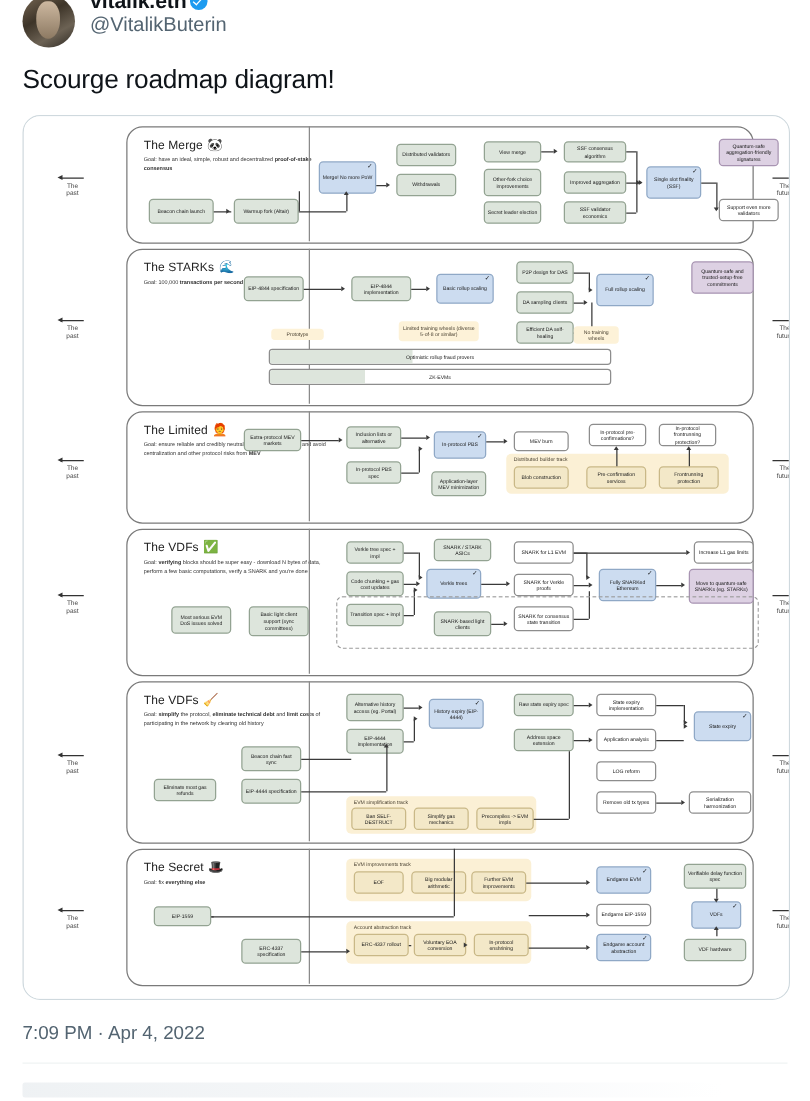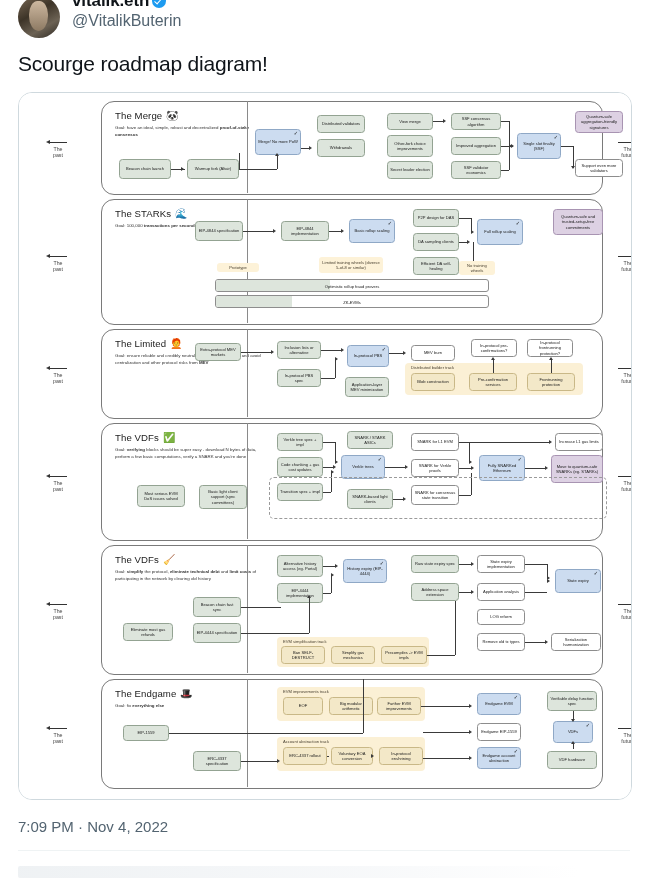--- a/index.html
+++ b/index.html
@@ -157,21 +157,21 @@
       <div class="band-goal" style="left:96px;top:476px;">Goal: <b>simplify</b> the protocol, <b>eliminate technical debt</b> and <b>limit costs</b> of participating in the network by clearing old history</div>
       <div class="nowline" style="left:228px;top:452px;height:128px;"></div>
       <div class="tl" style="left:22px;top:508px;"><span class="ar">
           <span class="shaft"></span>
           <span class="headL"></span>
         </span><span>The<br>past</span></div>
       <div class="tl" style="left:592px;top:508px;"><span class="ar">
           <span class="shaft"></span>
         </span><span>The<br>future</span></div>
       <div class="band" style="left:82px;top:586px;width:500px;height:108px;"></div>
-      <div class="band-title" style="left:96px;top:595px;"><span>The Endgame</span><span class="band-emoji">🎩</span></div>
+      <div class="band-title" style="left:96px;top:595px;"><span>The Secret</span><span class="band-emoji">🎩</span></div>
       <div class="band-goal" style="left:96px;top:610px;">Goal: fix <b>everything else</b></div>
       <div class="nowline" style="left:228px;top:586px;height:108px;"></div>
       <div class="tl" style="left:22px;top:632px;"><span class="ar">
           <span class="shaft"></span>
           <span class="headL"></span>
         </span><span>The<br>past</span></div>
       <div class="tl" style="left:592px;top:632px;"><span class="ar">
           <span class="shaft"></span>
         </span><span>The<br>future</span></div>
       <div class="node n-green" style="left:100px;top:66px;width:52px;height:20px;">
@@ -554,15 +554,15 @@
       <div class="node n-green" style="left:528px;top:658px;width:50px;height:18px;">
         <span>VDF hardware</span>
       </div>
       <div class="wire wv" style="left:554px;top:618px;height:8px;"></div>
       <div class="arrowD" style="left:552px;top:626px;"></div>
       <div class="wire wv" style="left:554px;top:650px;height:6px;"></div>
       <div class="arrowU" style="left:552px;top:648px;"></div>
     </div>
 </div>
 
-<div class="timestamp">7:09 PM · Nov 4, 2022</div>
+<div class="timestamp">7:09 PM · Apr 4, 2022</div>
 <div class="rule"></div>
 <div class="footstub"></div>
 
 </body></html>

